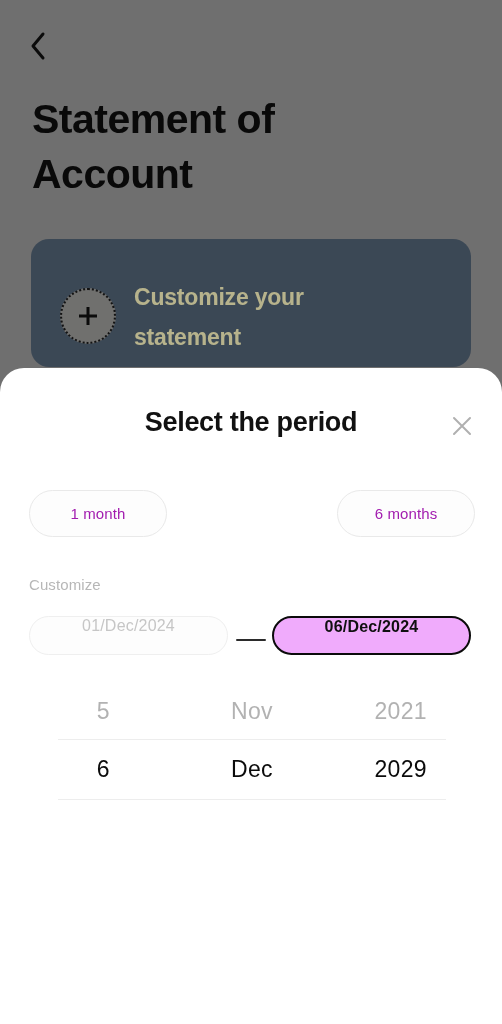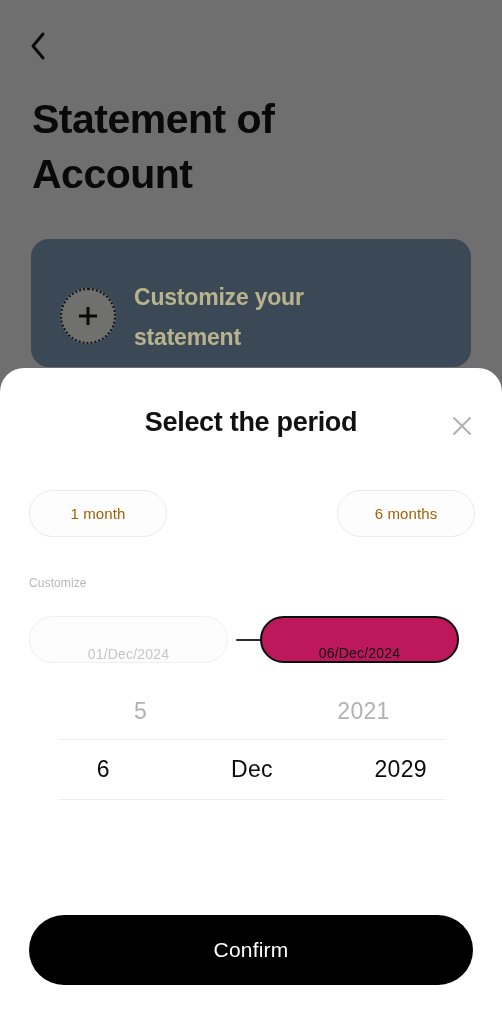--- a/index.html
+++ b/index.html
@@ -147,68 +147,68 @@
     width: 138px;
     height: 47px;
     border: 1px solid #e9e9e9;
     background: #fdfdfd;
     border-radius: 24px;
     box-sizing: border-box;
     display: flex;
     align-items: center;
     justify-content: center;
     font-size: 15px;
-    color: #a16207;
+    color: #a21caf;
     letter-spacing: 0.1px;
   }
 
   
   .customize-label {
     position: absolute;
     left: 29px;
     top: 208px;
-    font-size: 12px;
+    font-size: 15px;
     color: #b7b7b7;
     letter-spacing: 0.1px;
   }
 
   
   .date-row {
     position: absolute;
     left: 29px;
     top: 248px;
     width: 446px;
     height: 47px;
   }
   .date-pill {
     position: absolute;
     top: 0;
-    height: 47px;
+    height: 39px;
     border-radius: 24px;
     box-sizing: border-box;
     display: flex;
-    align-items: flex-end;
-    justify-content: center;
-    font-size: 14px;
+    align-items: flex-start;
+    justify-content: center;
+    font-size: 16px;
     letter-spacing: 0.2px;
   }
   .date-pill.start {
     left: 0;
     width: 199px;
     border: 1px solid #efefef;
     background: #fdfdfd;
     color: #c6c6c6;
   }
   .date-pill.end {
-    right: 16px;
+    right: 4px;
     width: 199px;
     border: 2px solid #0b0b0b;
-    background: #be185d;
+    background: #f0abfc;
     color: #101010;
-    font-weight: normal;
+    font-weight: bold;
   }
   .date-dash {
     position: absolute;
     left: 207px;
     top: 23px;
     width: 30px;
     height: 2px;
     background: #2b2b2b;
     border-radius: 1px;
   }
@@ -329,30 +329,30 @@
       </div>
       <div class="date-dash"></div>
       <div class="date-pill end">
         <span>06/Dec/2024</span>
       </div>
     </div>
 
     <div class="picker">
       <div class="picker-row above">
         <div class="picker-cell">5</div>
+        <div class="picker-cell">Nov</div>
         <div class="picker-cell">2021</div>
       </div>
 
       <div class="picker-line top"></div>
 
       <div class="picker-row selected">
         <div class="picker-cell">6</div>
         <div class="picker-cell">Dec</div>
         <div class="picker-cell">2029</div>
       </div>
 
       <div class="picker-line bottom"></div>
     </div>
 
-    <button class="confirm-btn">Confirm</button>
   </div>
 
 </div>
 
 </body></html>

